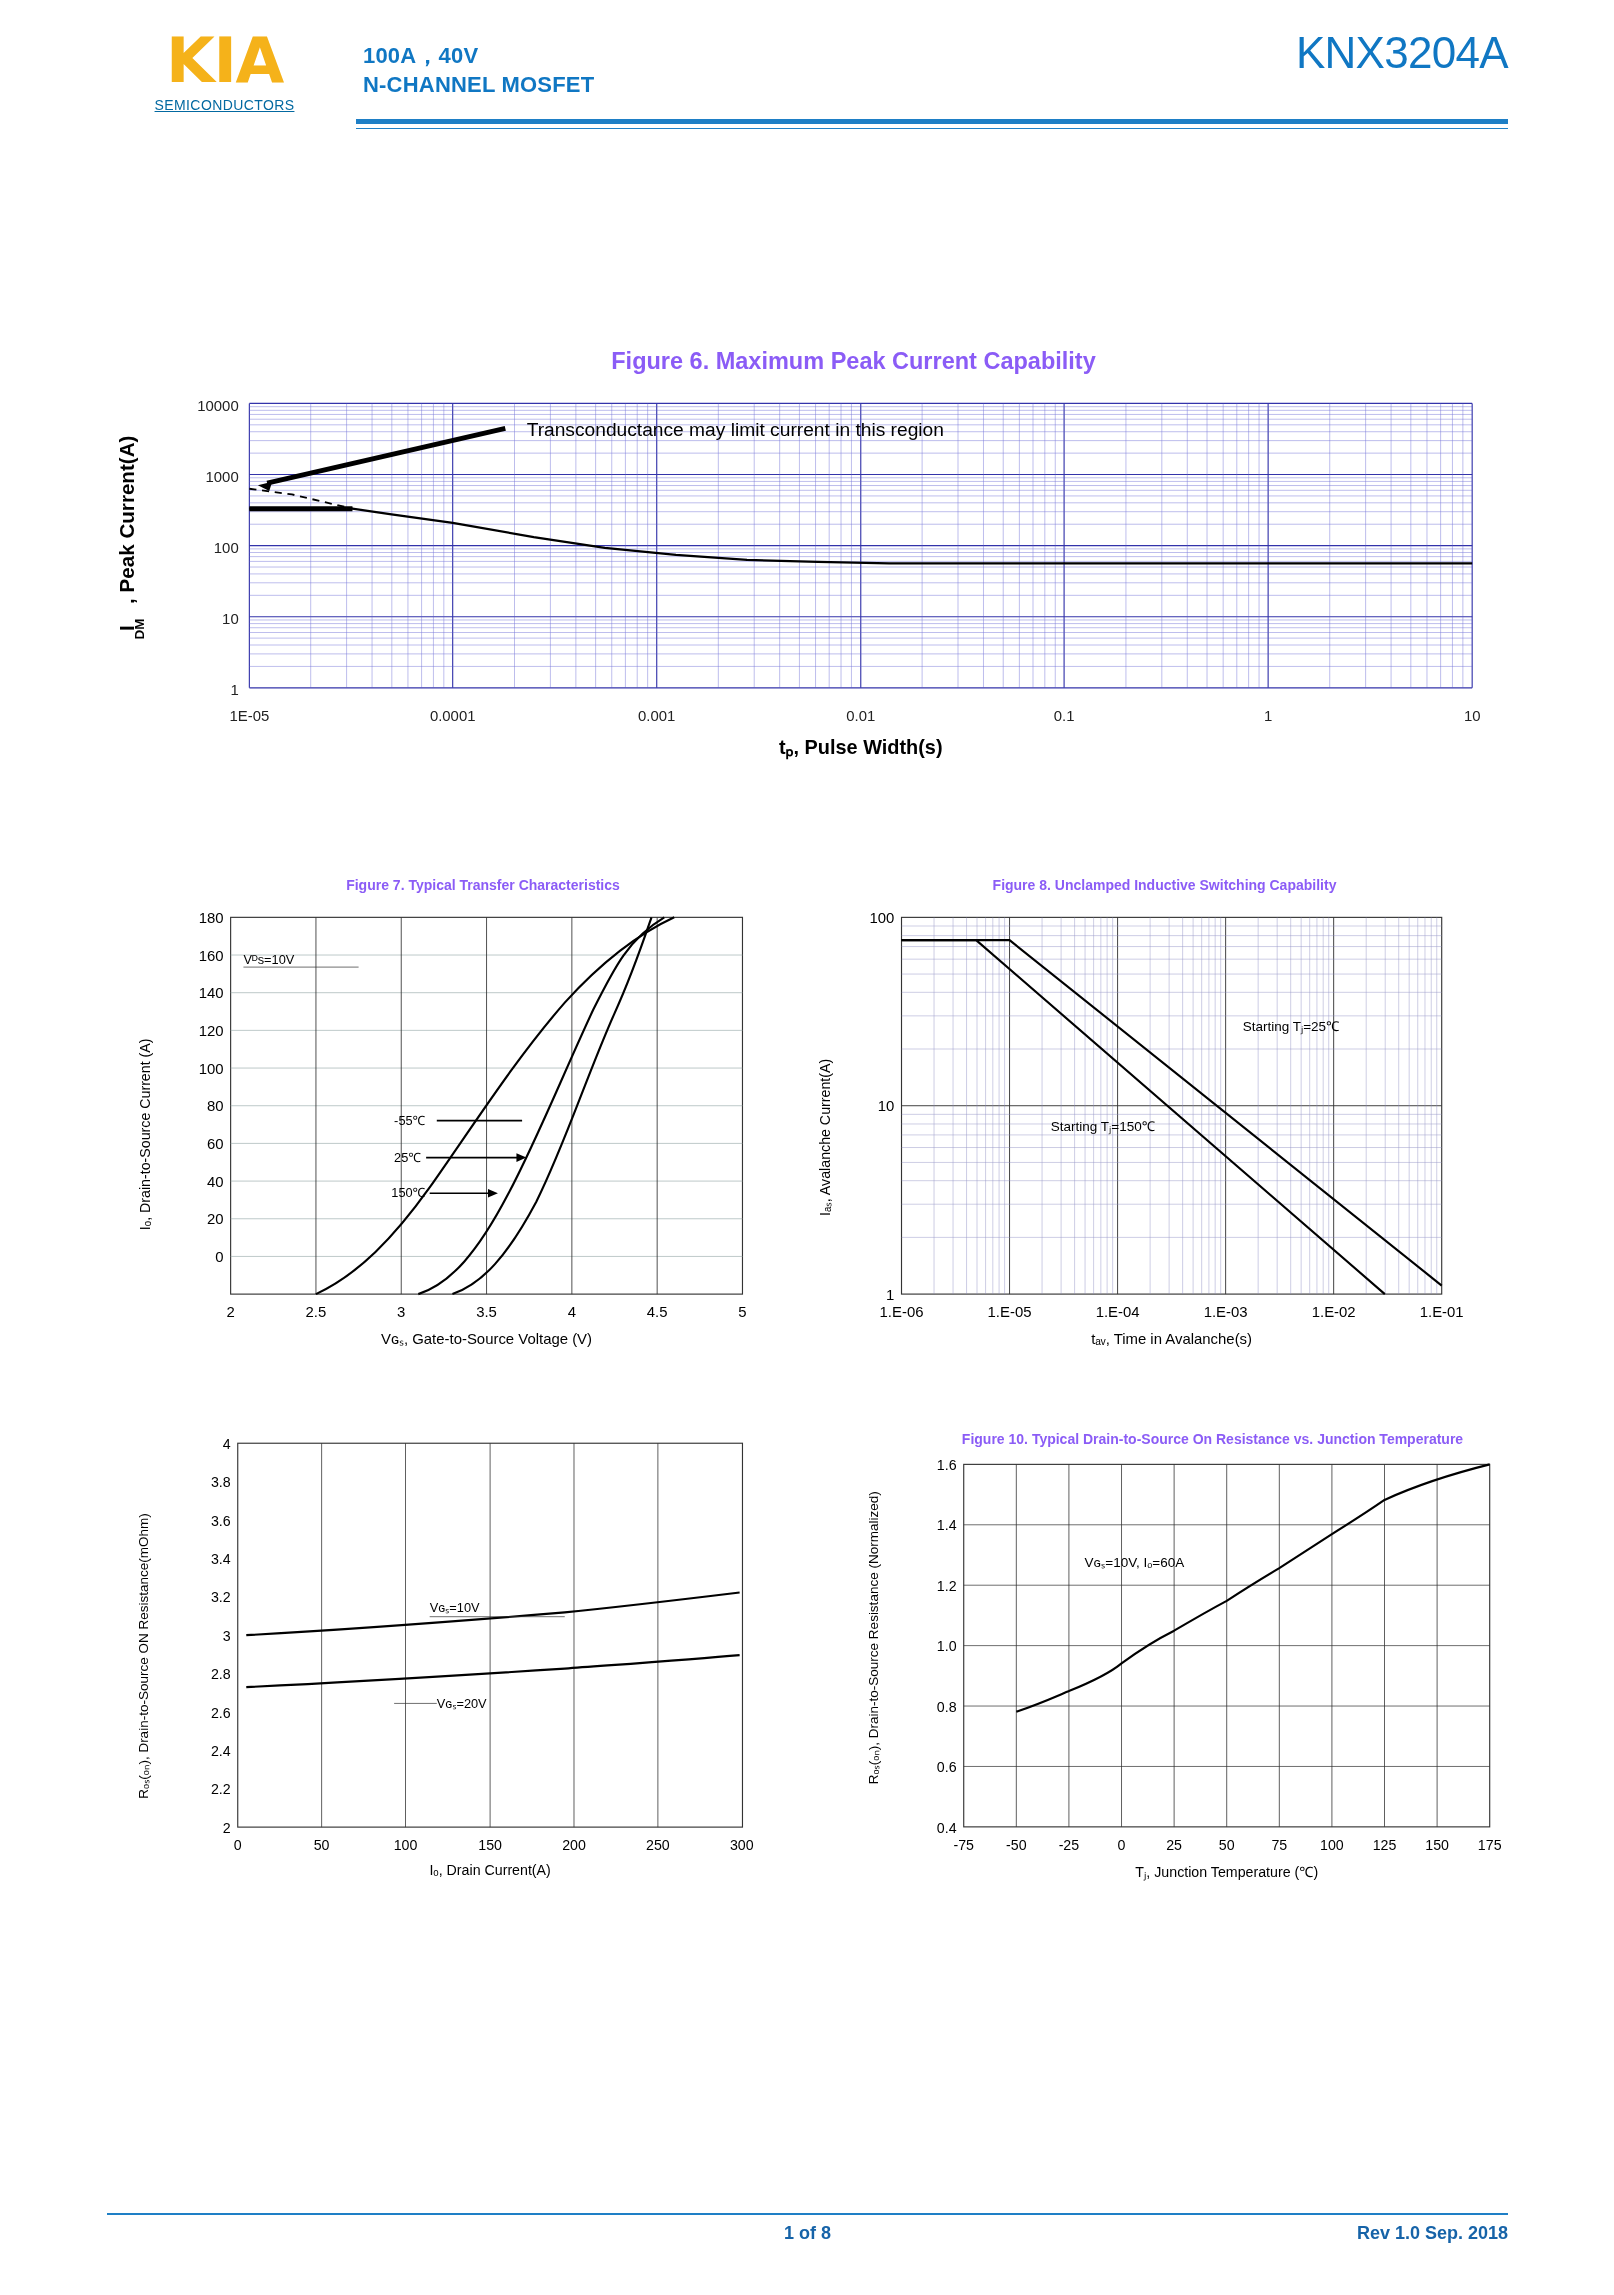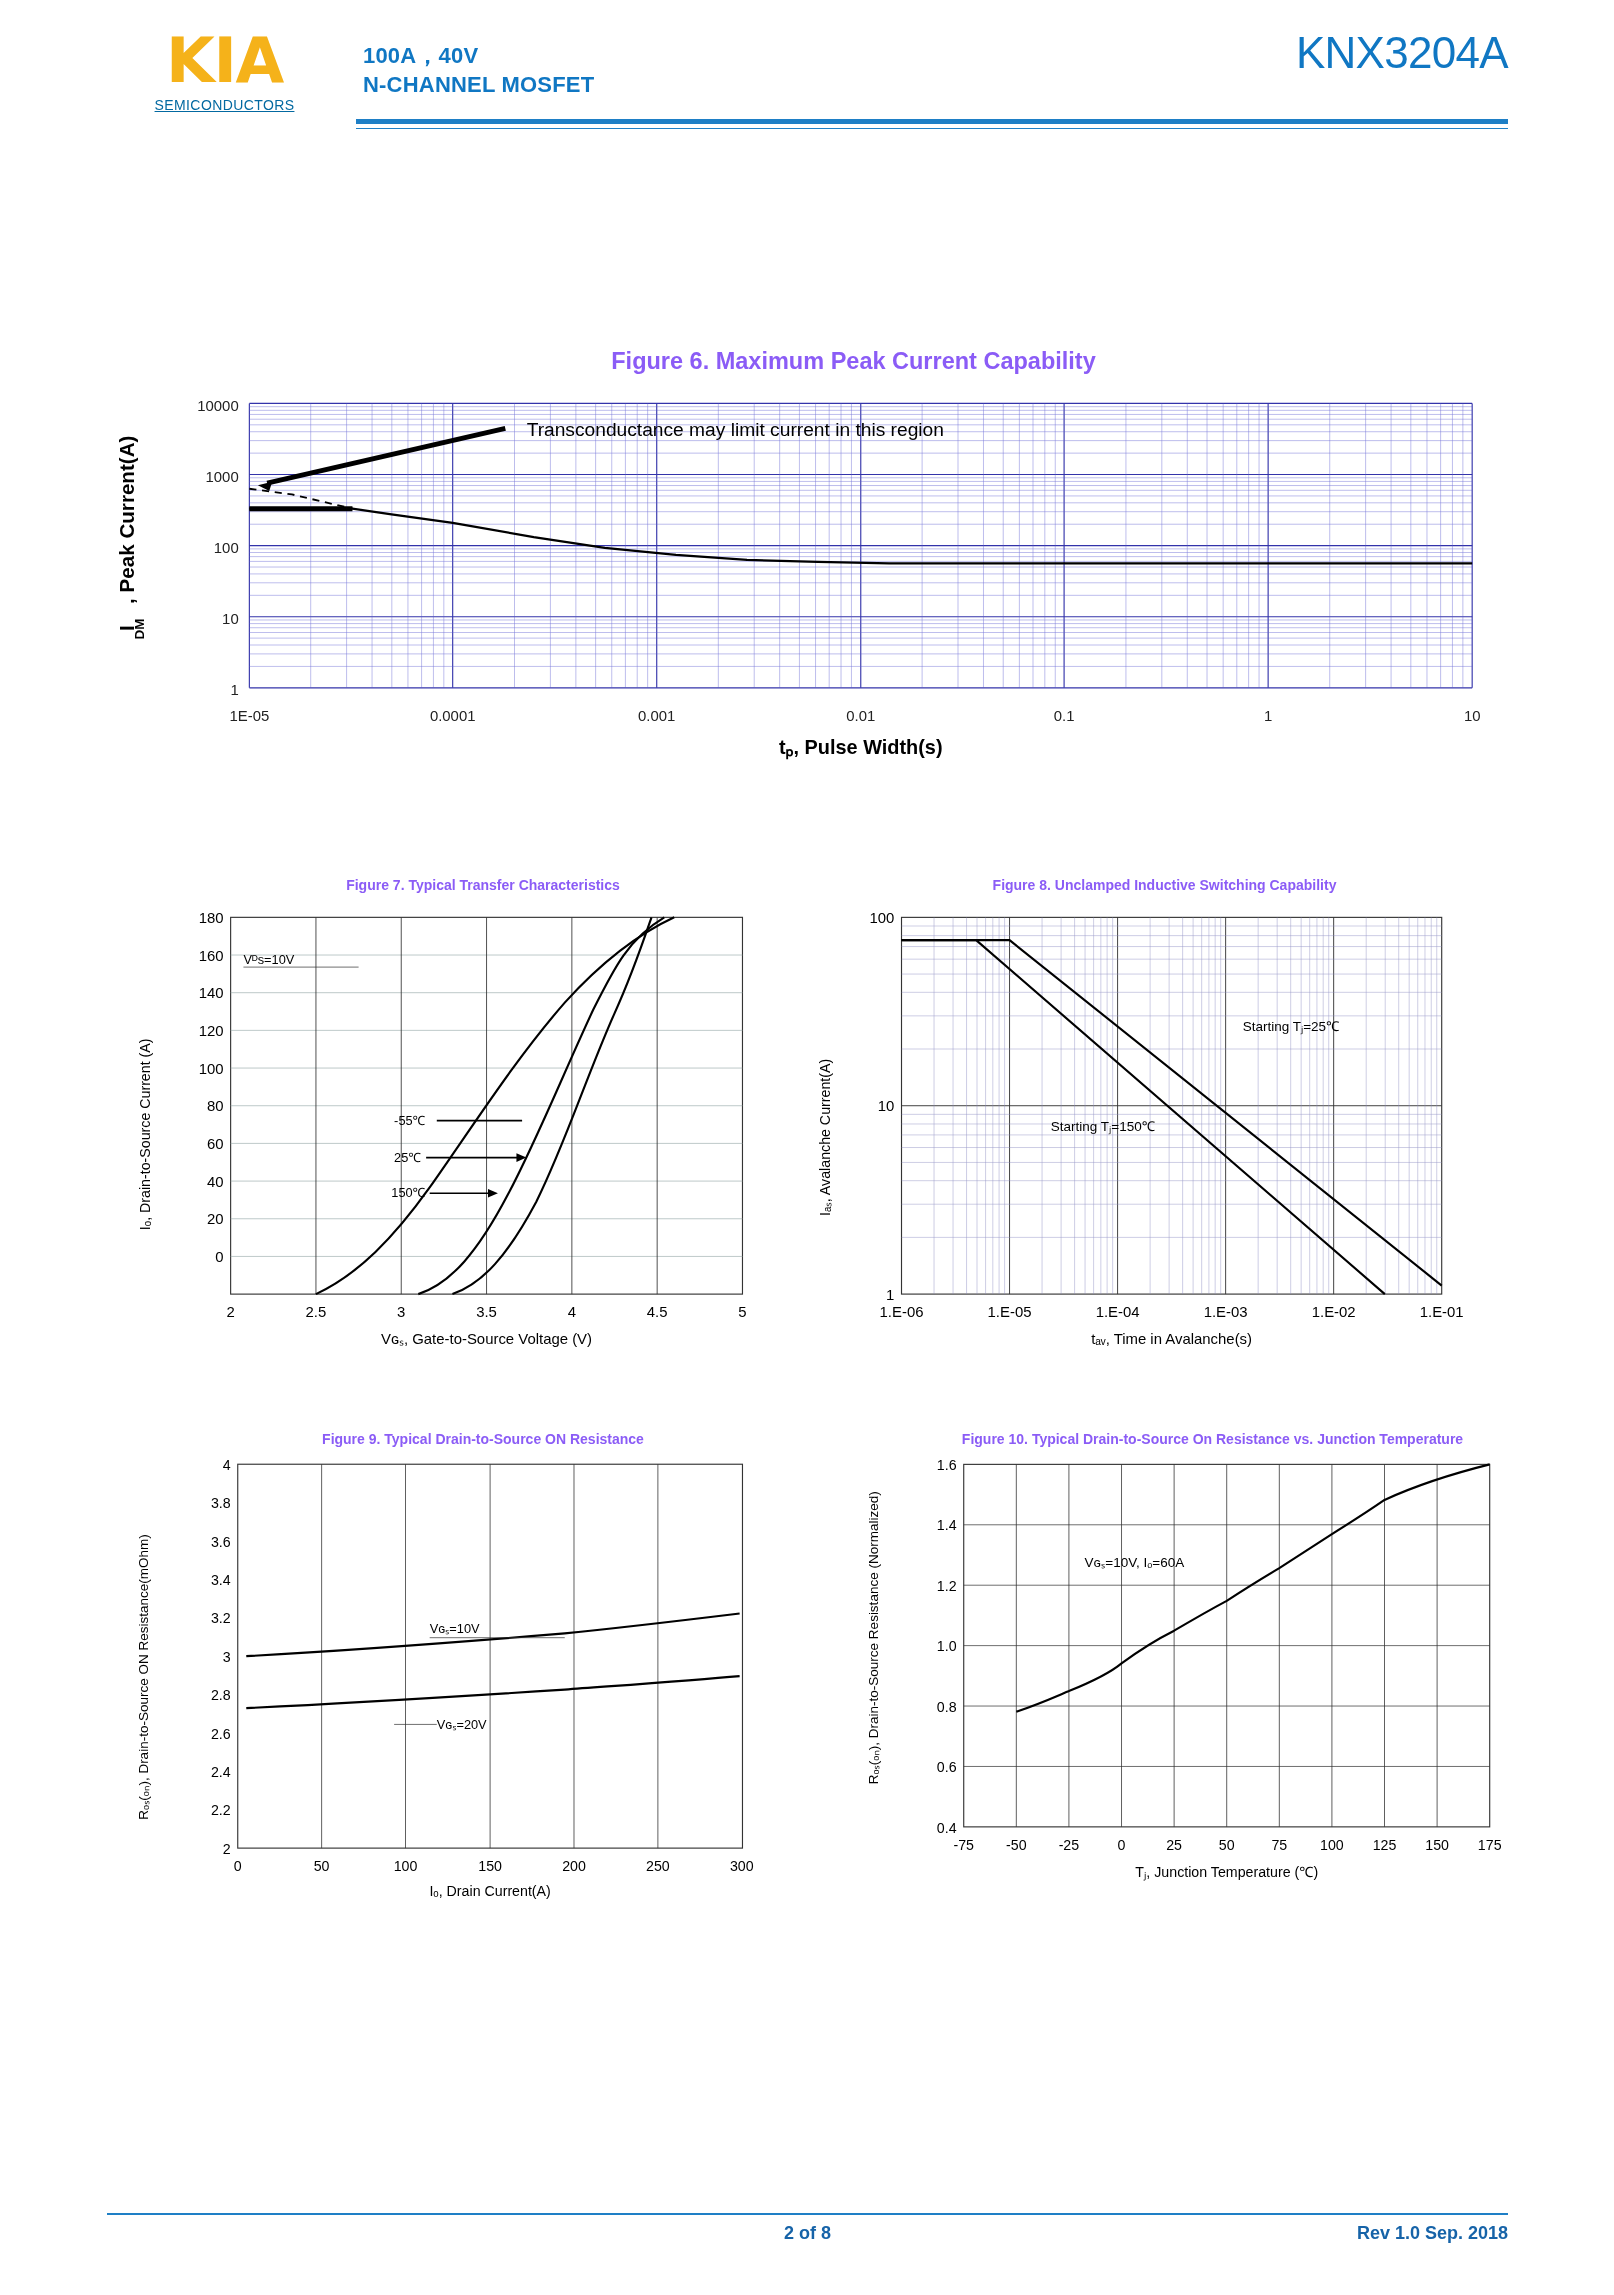--- a/index.html
+++ b/index.html
@@ -456,21 +456,20 @@
       <text x="292" y="592" text-anchor="middle" font-size="21">1.E-05</text>
       <text x="444" y="592" text-anchor="middle" font-size="21">1.E-04</text>
       <text x="596" y="592" text-anchor="middle" font-size="21">1.E-03</text>
       <text x="748" y="592" text-anchor="middle" font-size="21">1.E-02</text>
       <text x="900" y="592" text-anchor="middle" font-size="21">1.E-01</text>
       <text x="520" y="630" text-anchor="middle" font-size="21">tₐᵥ, Time in Avalanche(s)</text>
     </svg>
   </div>
 
   <div id="fig9" class="fig-small">
-    <div class="fig-title">Figure 9. Typical Drain-to-Source ON Resistance</div>
     <svg width="718" height="455" viewBox="0 0 1010 640">
       <text transform="translate(34,520) rotate(-90)" font-size="19">Rₒₛ(ₒₙ), Drain-to-Source ON Resistance(mOhm)</text>
       <rect x="160" y="20" width="710" height="540" fill="none" stroke="#333" stroke-width="1.6"></rect>
 
       <g stroke="#333" stroke-width="1.1">
         <line x1="278" y1="20" x2="278" y2="560"></line>
           <line x1="396" y1="20" x2="396" y2="560"></line>
         <line x1="515" y1="20" x2="515" y2="560"></line>
           <line x1="633" y1="20" x2="633" y2="560"></line>
         <line x1="751" y1="20" x2="751" y2="560"></line>
@@ -560,18 +559,18 @@
       <text x="678" y="562" text-anchor="middle" font-size="20">100</text>
       <text x="752" y="562" text-anchor="middle" font-size="20">125</text>
       <text x="826" y="562" text-anchor="middle" font-size="20">150</text>
       <text x="900" y="562" text-anchor="middle" font-size="20">175</text>
       <text x="530" y="600" text-anchor="middle" font-size="20">Tⱼ, Junction Temperature (℃)</text>
     </svg>
   </div>
 
   <div class="footer-rule"></div>
   <div class="footer">
-    <span class="page-num">2 of 8</span>
+    <span class="page-num">1 of 8</span>
     <span class="rev">Rev 1.0 Sep. 2018</span>
   </div>
 
 </div>
 
 
 </body></html>

